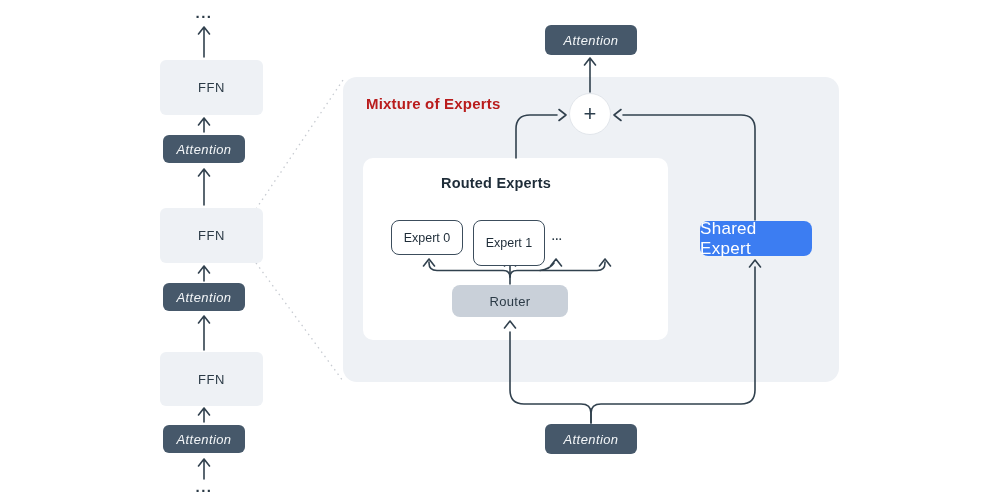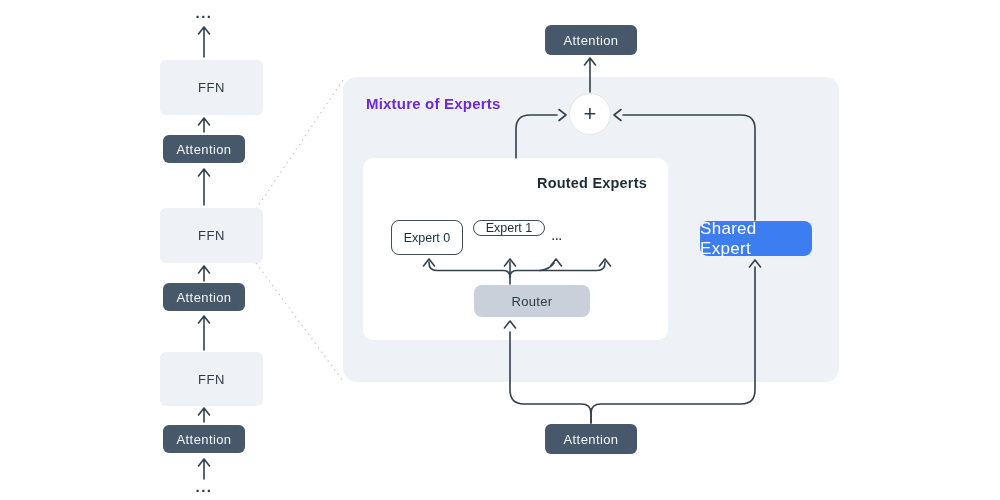--- a/index.html
+++ b/index.html
@@ -14,39 +14,39 @@
   }
   .white-card{
     background:#ffffff;border-radius:10px;
   }
   .box-light{
     background:#eef1f5;border-radius:6px;
     color:#2b3a46;font-size:13px;letter-spacing:.6px;margin-left:8px;
   }
   .box-dark{
     background:#46586a;border-radius:6px;
-    color:#f3f6f8;font-size:13px;letter-spacing:.4px;
+    color:#f3f6f8;font-size:13px;letter-spacing:.4px;font-style:italic;
   }
   .box-outline{
     background:#ffffff;border:1.6px solid #3c4d5c;border-radius:8px;
     color:#1e2c38;font-size:12.5px;
   }
   .box-router{
     background:#c9d0d9;border-radius:8px;
     color:#2b3a46;font-size:13px;letter-spacing:.3px;
   }
   .box-blue{
     background:#3c7df2;border-radius:8px;
     color:#ffffff;font-size:17px;letter-spacing:.3px;
   }
   .dots{
     color:#2b3a46;font-size:15px;font-weight:700;letter-spacing:1.5px;
   }
   .panel-title{
-    color:#6d28d9;font-size:15px;font-weight:600;letter-spacing:.2px;
+    color:#b91c1c;font-size:15px;font-weight:600;letter-spacing:.2px;
   }
   .card-title{
     color:#1e2c38;font-size:14.5px;font-weight:600;letter-spacing:.2px;
     text-align:center;
   }
   .circle-plus{
     background:#ffffff;border:1.5px solid #e2e6eb;border-radius:50%;
     color:#2c3e4c;font-size:22px;font-weight:400;
   }
   svg.overlay{position:absolute;left:0;top:0;pointer-events:none;}
@@ -109,28 +109,28 @@
   <div class="abs box-dark center" style="left:163px;top:425px;width:82px;height:28px;">Attention</div>
 
   <div class="abs dots center" style="left:174px;top:476px;width:60px;height:20px;">...</div>
 
   <div class="abs panel-title" style="left:366px;top:95px;">Mixture of Experts</div>
 
   <div class="abs box-dark center" style="left:545px;top:25px;width:92px;height:30px;">Attention</div>
 
   <div class="abs circle-plus center" style="left:569px;top:93px;width:42px;height:42px;">+</div>
 
-  <div class="abs card-title" style="left:363px;top:175px;width:284px;text-align:right;">Routed Experts</div>
+  <div class="abs card-title" style="left:354px;top:175px;width:284px;">Routed Experts</div>
 
   <div class="abs box-outline center" style="left:391px;top:220px;width:72px;height:35px;">Expert 0</div>
 
-  <div class="abs box-outline center" style="left:473px;top:220px;width:72px;height:16px;text-align:right;">Expert 1</div>
+  <div class="abs box-outline center" style="left:473px;top:220px;width:72px;height:46px;text-align:right;">Expert 1</div>
 
   <div class="abs dots center" style="left:547px;top:226px;width:20px;height:20px;font-size:11px;letter-spacing:.5px;">...</div>
 
 
-  <div class="abs box-router center" style="left:452px;top:285px;width:116px;height:32px;margin-left:22px;">Router</div>
+  <div class="abs box-router center" style="left:452px;top:285px;width:116px;height:32px;">Router</div>
 
   <div class="abs box-blue center" style="left:700px;top:221px;width:112px;height:35px;">Shared Expert</div>
 
   <div class="abs box-dark center" style="left:545px;top:424px;width:92px;height:30px;">Attention</div>
 
 </div>
 
 </body></html>

